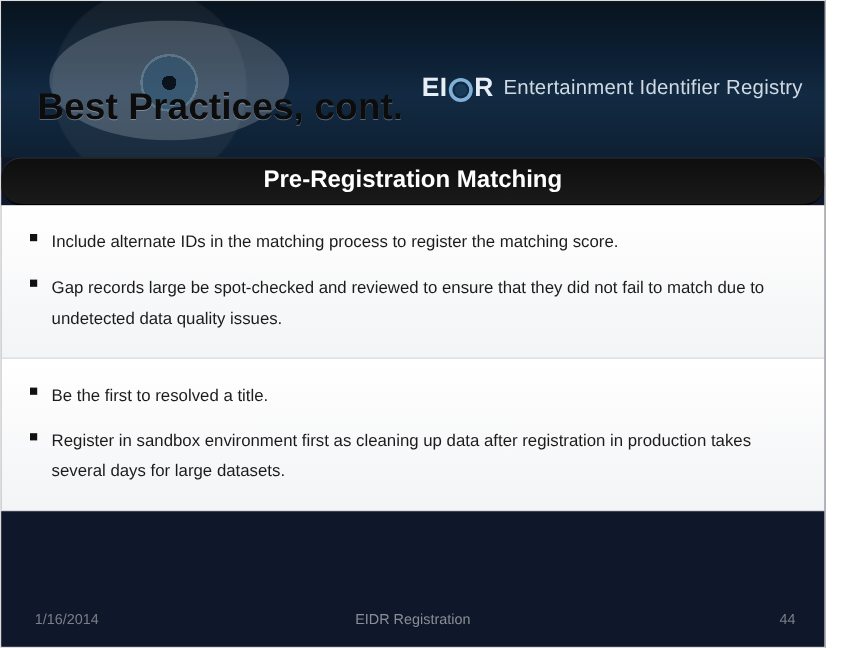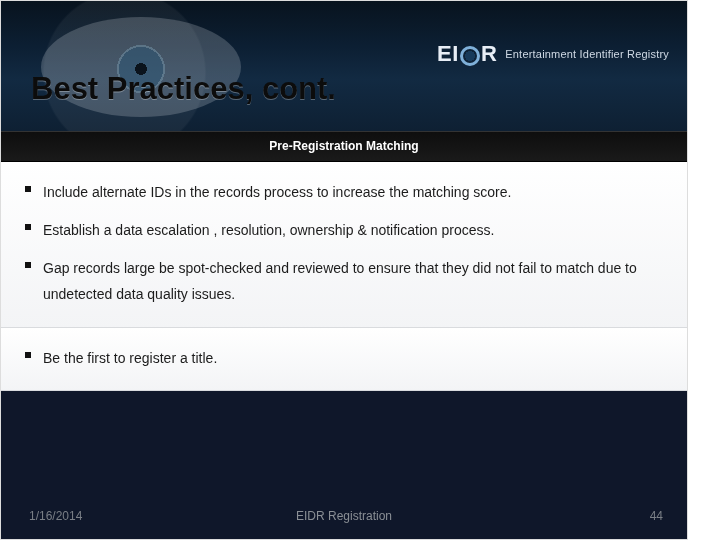--- a/index.html
+++ b/index.html
@@ -27,45 +27,46 @@
   .title {
     position: absolute;
     left: 30px; top: 70px;
     font-size: 31px;
     font-weight: 700;
     color: #0c0c0c;
     text-shadow: 0 1px 0 rgba(255,255,255,0.3);
   }
   .logo {
     position: absolute;
-    right: 18px; top: 40px;
+    right: 18px; top: 59px;
     display: flex; align-items: center; gap: 8px;
     color: #e8eef6;
     text-align: right;
   }
   .logo .mark {
     display: inline-flex; align-items: center;
     font-weight: 800; font-size: 22px; letter-spacing: 0.5px;
   }
   .logo .mark .o {
     width: 20px; height: 20px; border: 3px solid #7fb0d9; border-radius: 50%; display: inline-block;
     margin: 0 1px; position: relative; top: 2px;
     background: radial-gradient(circle at 50% 50%, #173a5a 0 5px, transparent 5px);
   }
-  .logo .sub { font-size: 11px; color: #cfd9e4; letter-spacing: 0.2px; }
+  .logo .sub { font-size: 17px; color: #cfd9e4; letter-spacing: 0.2px; }
   .body { position: relative; padding: 0; }
   .section-header {
     background: linear-gradient(#0e0e0e, #1a1a1a);
     color: #fff;
     font-weight: 700;
     text-align: center;
     padding: 7px 8px 8px;
-    font-size: 12px;
+    font-size: 20px;
     border-top: 1px solid #333;
     border-bottom: 1px solid #000;
+    border-radius: 17px;
   }
   .section {
     background: linear-gradient(180deg, #ffffff 0%, #f3f4f6 100%);
     padding: 12px 22px 14px 22px;
     box-shadow: inset 0 -1px 0 #d9dbde;
   }
   ul.bullets { list-style: none; }
   ul.bullets li {
     position: relative;
     padding: 6px 0 6px 20px;
@@ -106,29 +107,29 @@
         <span>R</span>
       </span>
       <span class="sub">Entertainment Identifier Registry</span>
     </div>
   </div>
 
   <div class="body">
     <div class="section-header">Pre-Registration Matching</div>
     <div class="section">
       <ul class="bullets">
-        <li>Include alternate IDs in the records process to increase the matching score.</li>
-        <li>Establish a data escalation , resolution,  ownership &amp; notification process.</li>
+        <li>Include alternate IDs in the matching process to register the matching score.</li>
         <li>Gap records large be spot-checked and reviewed  to ensure that they did not fail to match due to undetected data quality issues.</li>
       </ul>
     </div>
 
     <div class="section">
       <ul class="bullets">
-        <li>Be the first to register a title.</li>
+        <li>Be the first to resolved a title.</li>
+        <li>Register in sandbox environment first as cleaning up data after registration in production takes several days for large datasets.</li>
       </ul>
     </div>
   </div>
 
   <div class="footer">
     <span>1/16/2014</span>
     <div class="center">
       <span>EIDR Registration</span>
     </div>
     <span>44</span>

